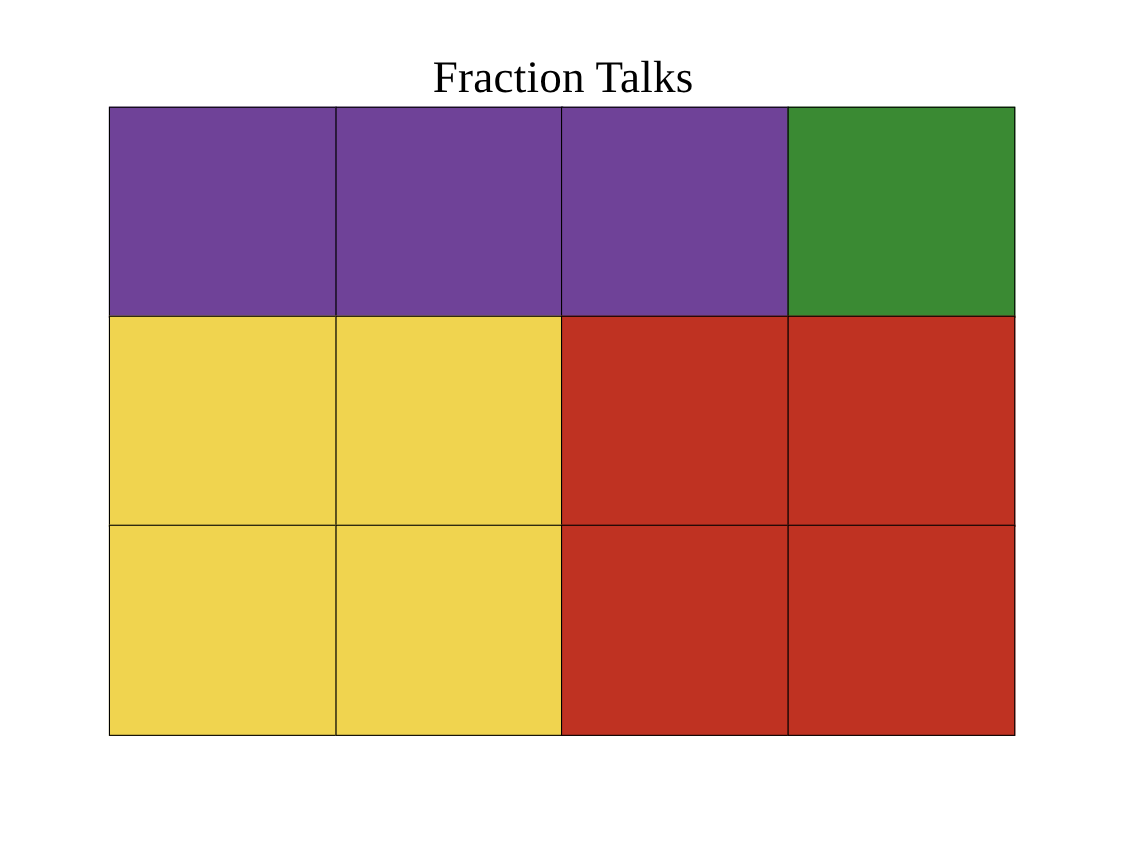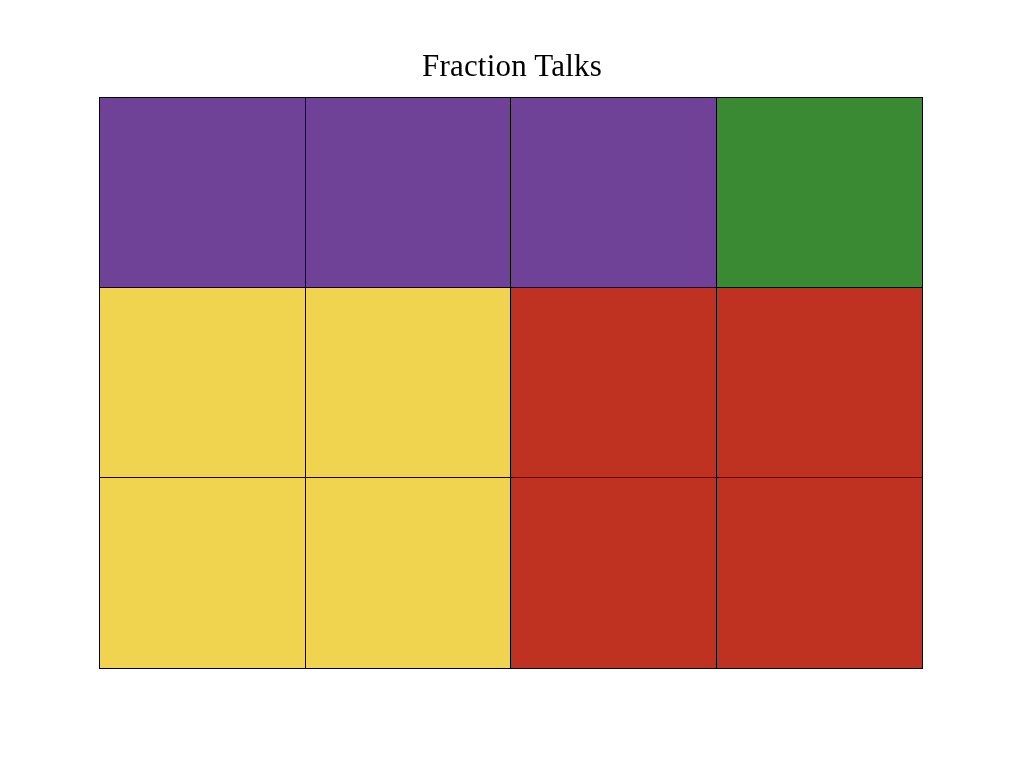--- a/index.html
+++ b/index.html
@@ -23,21 +23,21 @@
     height: 768px;
   }
 
   #figure-title {
     position: absolute;
     left: 0;
     top: 50px;
     width: 1024px;
     text-align: center;
     font-family: "Liberation Serif", serif;
-    font-size: 31px;
+    font-size: 41px;
     font-weight: normal;
     color: #000000;
     line-height: 1;
     letter-spacing: 0.2px;
   }
 
   
   #shape-grid {
     position: absolute;
     left: 100px;

